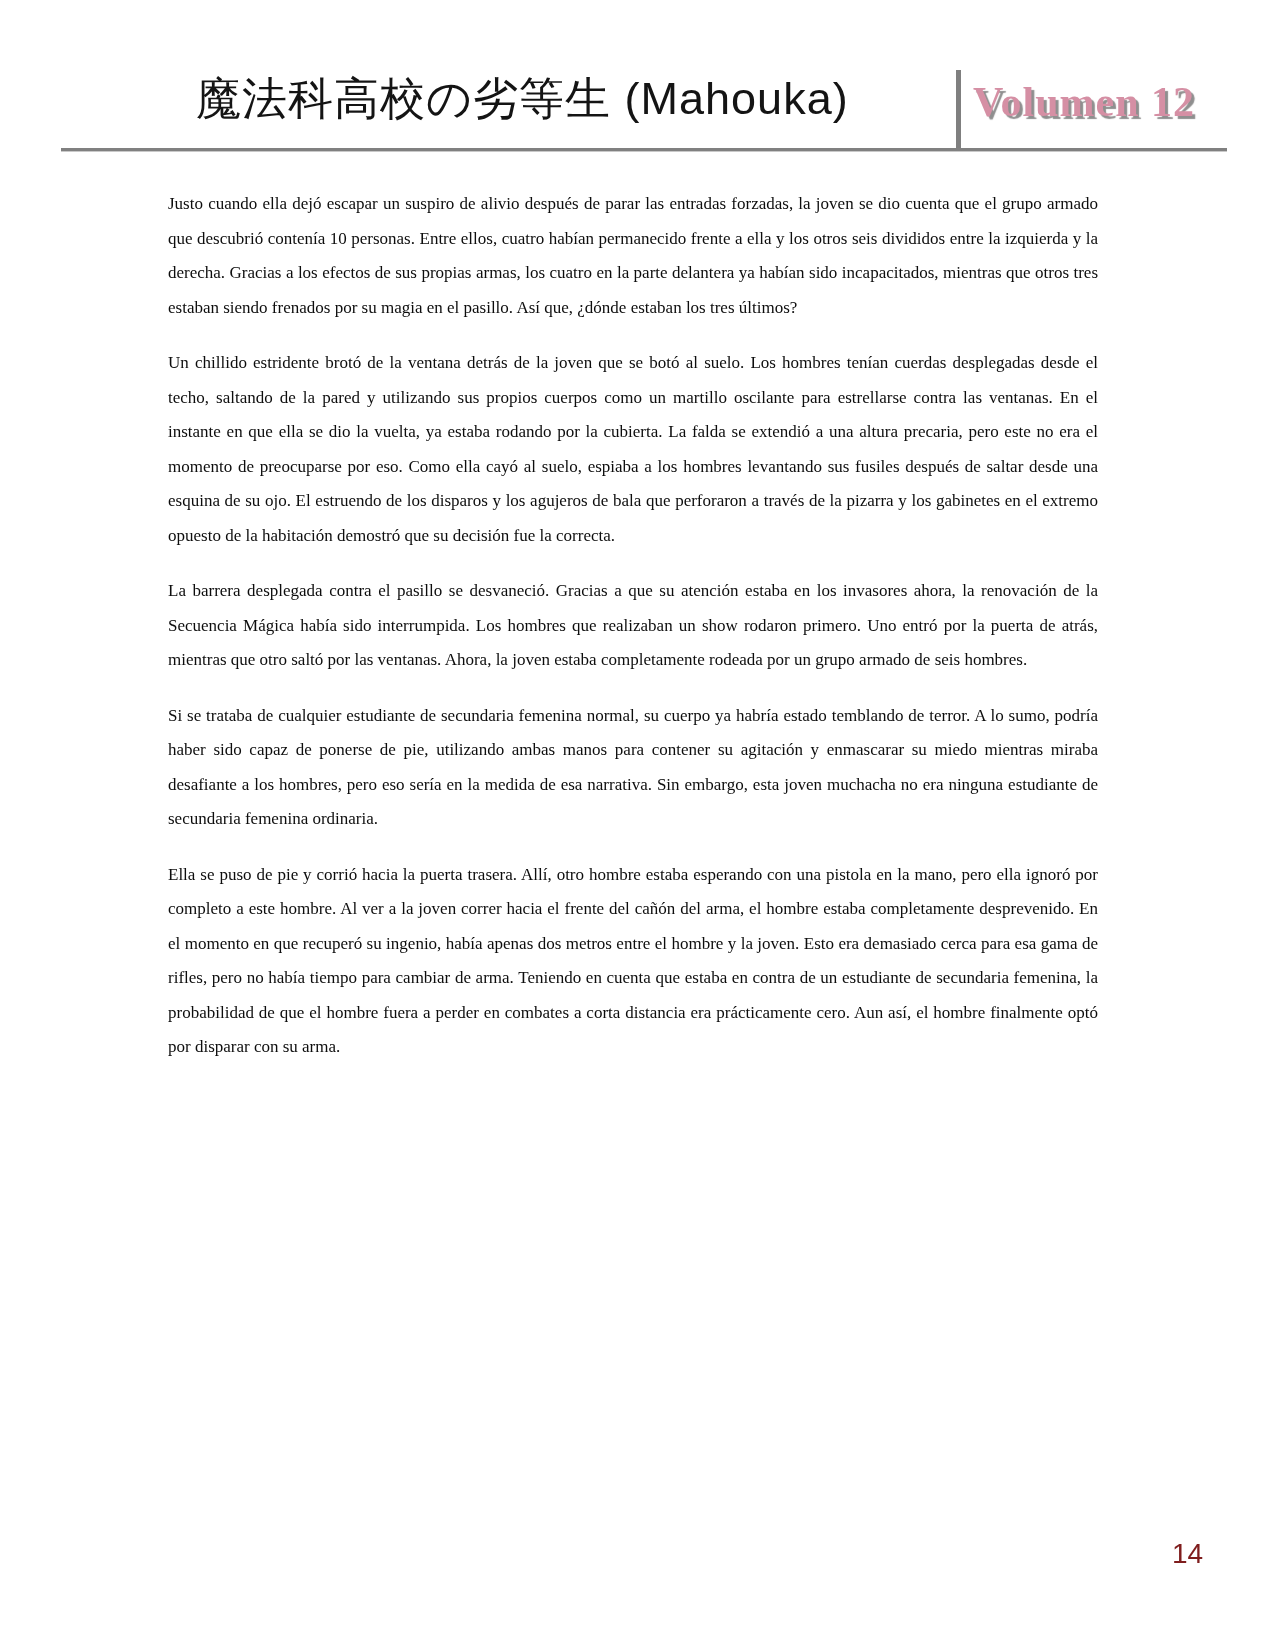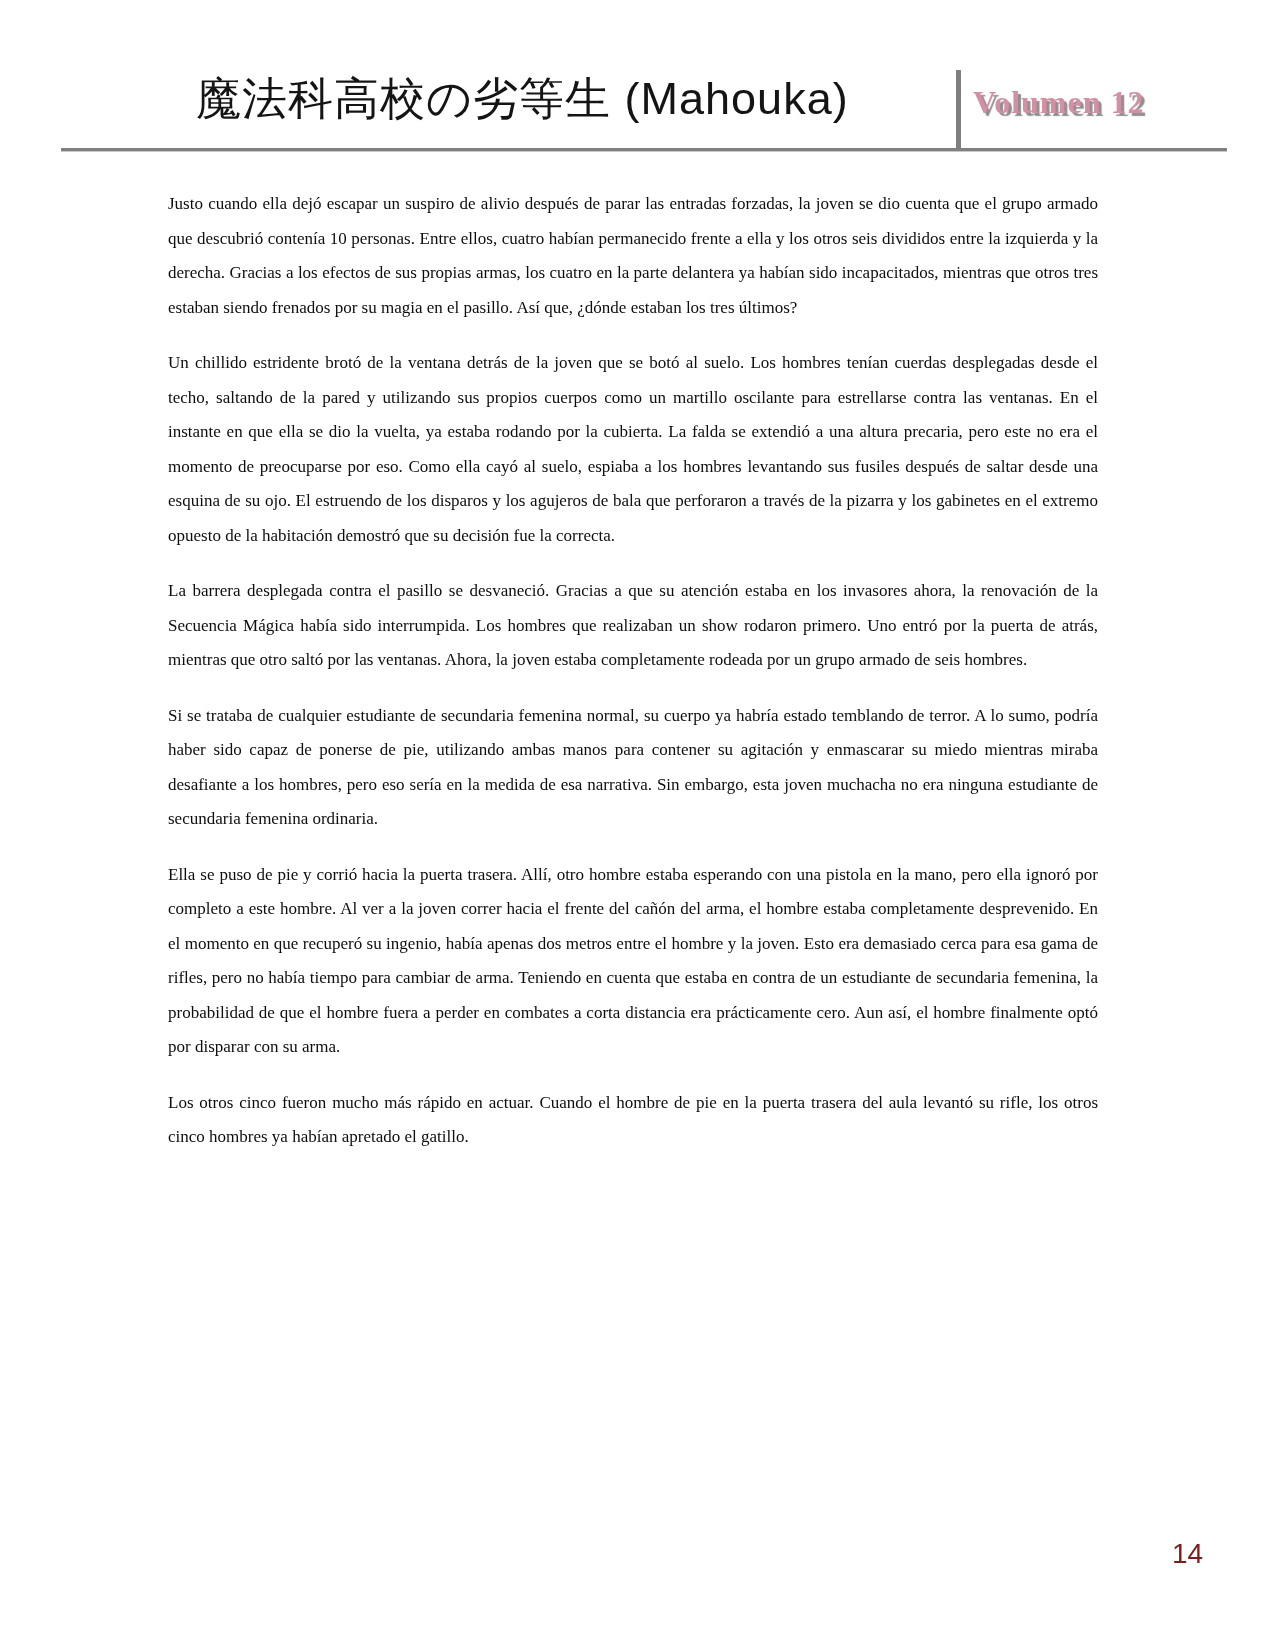--- a/index.html
+++ b/index.html
@@ -37,21 +37,21 @@
     width: 5px;
     height: 81px;
     background: #7f7f7f;
   }
   .volume-label {
     position: absolute;
     left: 973px;
     top: 79px;
     font-family: "Liberation Serif", "DejaVu Serif", serif;
     font-weight: 700;
-    font-size: 32px;
+    font-size: 42px;
     line-height: 46px;
     color: #d58fa4;
     text-shadow: 3px 3px 1px #8f8f8f;
     white-space: nowrap;
     letter-spacing: 1px;
   }
   .header-rule {
     position: absolute;
     left: 61px;
     top: 148px;
@@ -97,18 +97,17 @@
   <div class="volume-label">Volumen 12</div>
 
   <div class="header-rule"></div>
 
   <div class="body-text">
     <p>Justo cuando ella dejó escapar un suspiro de alivio después de parar las entradas forzadas, la joven se dio cuenta que el grupo armado que descubrió contenía 10 personas. Entre ellos, cuatro habían permanecido frente a ella y los otros seis divididos entre la izquierda y la derecha. Gracias a los efectos de sus propias armas, los cuatro en la parte delantera ya habían sido incapacitados, mientras que otros tres estaban siendo frenados por su magia en el pasillo. Así que, ¿dónde estaban los tres últimos?</p>
     <p>Un chillido estridente brotó de la ventana detrás de la joven que se botó al suelo. Los hombres tenían cuerdas desplegadas desde el techo, saltando de la pared y utilizando sus propios cuerpos como un martillo oscilante para estrellarse contra las ventanas. En el instante en que ella se dio la vuelta, ya estaba rodando por la cubierta. La falda se extendió a una altura precaria, pero este no era el momento de preocuparse por eso. Como ella cayó al suelo, espiaba a los hombres levantando sus fusiles después de saltar desde una esquina de su ojo. El estruendo de los disparos y los agujeros de bala que perforaron a través de la pizarra y los gabinetes en el extremo opuesto de la habitación demostró que su decisión fue la correcta.</p>
     <p>La barrera desplegada contra el pasillo se desvaneció. Gracias a que su atención estaba en los invasores ahora, la renovación de la Secuencia Mágica había sido interrumpida. Los hombres que realizaban un show rodaron primero. Uno entró por la puerta de atrás, mientras que otro saltó por las ventanas. Ahora, la joven estaba completamente rodeada por un grupo armado de seis hombres.</p>
     <p>Si se trataba de cualquier estudiante de secundaria femenina normal, su cuerpo ya habría estado temblando de terror. A lo sumo, podría haber sido capaz de ponerse de pie, utilizando ambas manos para contener su agitación y enmascarar su miedo mientras miraba desafiante a los hombres, pero eso sería en la medida de esa narrativa. Sin embargo, esta joven muchacha no era ninguna estudiante de secundaria femenina ordinaria.</p>
     <p>Ella se puso de pie y corrió hacia la puerta trasera. Allí, otro hombre estaba esperando con una pistola en la mano, pero ella ignoró por completo a este hombre. Al ver a la joven correr hacia el frente del cañón del arma, el hombre estaba completamente desprevenido. En el momento en que recuperó su ingenio, había apenas dos metros entre el hombre y la joven. Esto era demasiado cerca para esa gama de rifles, pero no había tiempo para cambiar de arma. Teniendo en cuenta que estaba en contra de un estudiante de secundaria femenina, la probabilidad de que el hombre fuera a perder en combates a corta distancia era prácticamente cero. Aun así, el hombre finalmente optó por disparar con su arma.</p>
-    <p>Los otros cinco fueron mucho más rápido en actuar. Cuando el hombre de pie en la puerta trasera del aula levantó su rifle, los otros cinco hombres ya habían apretado el gatillo.</p>
   </div>
 
   <div class="page-number">14</div>
 
 </div>
 
 </body></html>

